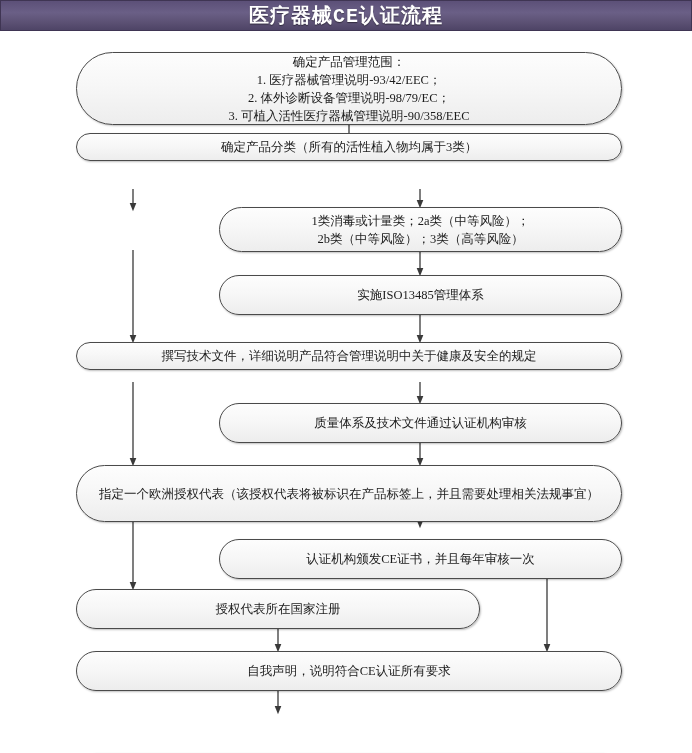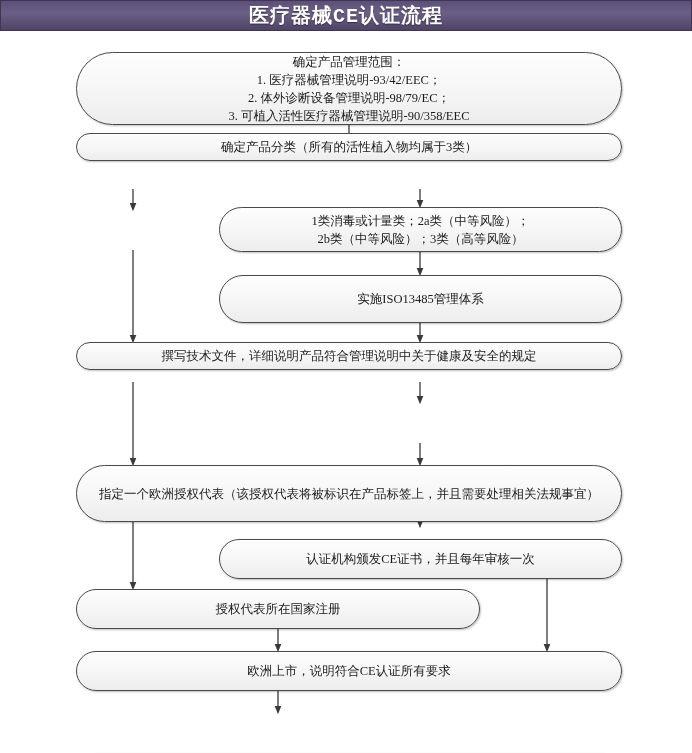--- a/index.html
+++ b/index.html
@@ -78,21 +78,21 @@
   .node .node-text {
     display: block;
     white-space: pre-line;
   }
 
   
   #node-scope        { left: 76px;  top: 21px;  width: 546px; height: 73px; }
   #node-classify     { left: 76px;  top: 102px; width: 546px; height: 28px; }
   #node-class1       { left: 76px;  top: 179px; width: 115px; height: 40px; }
   #node-classes      { left: 219px; top: 176px; width: 403px; height: 45px; }
-  #node-iso          { left: 219px; top: 244px; width: 403px; height: 48px; }
+  #node-iso          { left: 219px; top: 244px; width: 403px; height: 40px; }
   #node-techdoc      { left: 76px;  top: 311px; width: 546px; height: 28px; }
   #node-audit        { left: 219px; top: 372px; width: 403px; height: 40px; }
   #node-authrep      { left: 76px;  top: 434px; width: 546px; height: 57px; }
   #node-cecert       { left: 219px; top: 508px; width: 403px; height: 40px; }
   #node-register     { left: 76px;  top: 558px; width: 404px; height: 40px; }
   #node-declare      { left: 76px;  top: 620px; width: 546px; height: 40px; }
   #node-market       { left: 76px;  top: 722px; width: 546px; height: 44px; }
 </style>
 </head>
 <body>
@@ -157,34 +157,37 @@
   </div>
 
   <div class="node" id="node-iso">
     <span class="node-text">实施ISO13485管理体系</span>
   </div>
 
   <div class="node" id="node-techdoc">
     <span class="node-text">撰写技术文件，详细说明产品符合管理说明中关于健康及安全的规定</span>
   </div>
 
+  <div class="node" id="node-audit">
+    <span class="node-text">质量体系及技术文件通过认证机构审核</span>
+  </div>
 
   <div class="node" id="node-authrep">
     <span class="node-text">指定一个欧洲授权代表（该授权代表将被标识在产品标签上，并且需要处理相关法规事宜）</span>
   </div>
 
   <div class="node" id="node-cecert">
     <span class="node-text">认证机构颁发CE证书，并且每年审核一次</span>
   </div>
 
   <div class="node" id="node-register">
     <span class="node-text">授权代表所在国家注册</span>
   </div>
 
   <div class="node" id="node-declare">
-    <span class="node-text">欧洲上市，说明符合CE认证所有要求</span>
+    <span class="node-text">自我声明，说明符合CE认证所有要求</span>
   </div>
 
   <div class="node" id="node-market">
     <span class="node-text">欧洲上市</span>
   </div>
 
 </div>
 
 </body></html>

